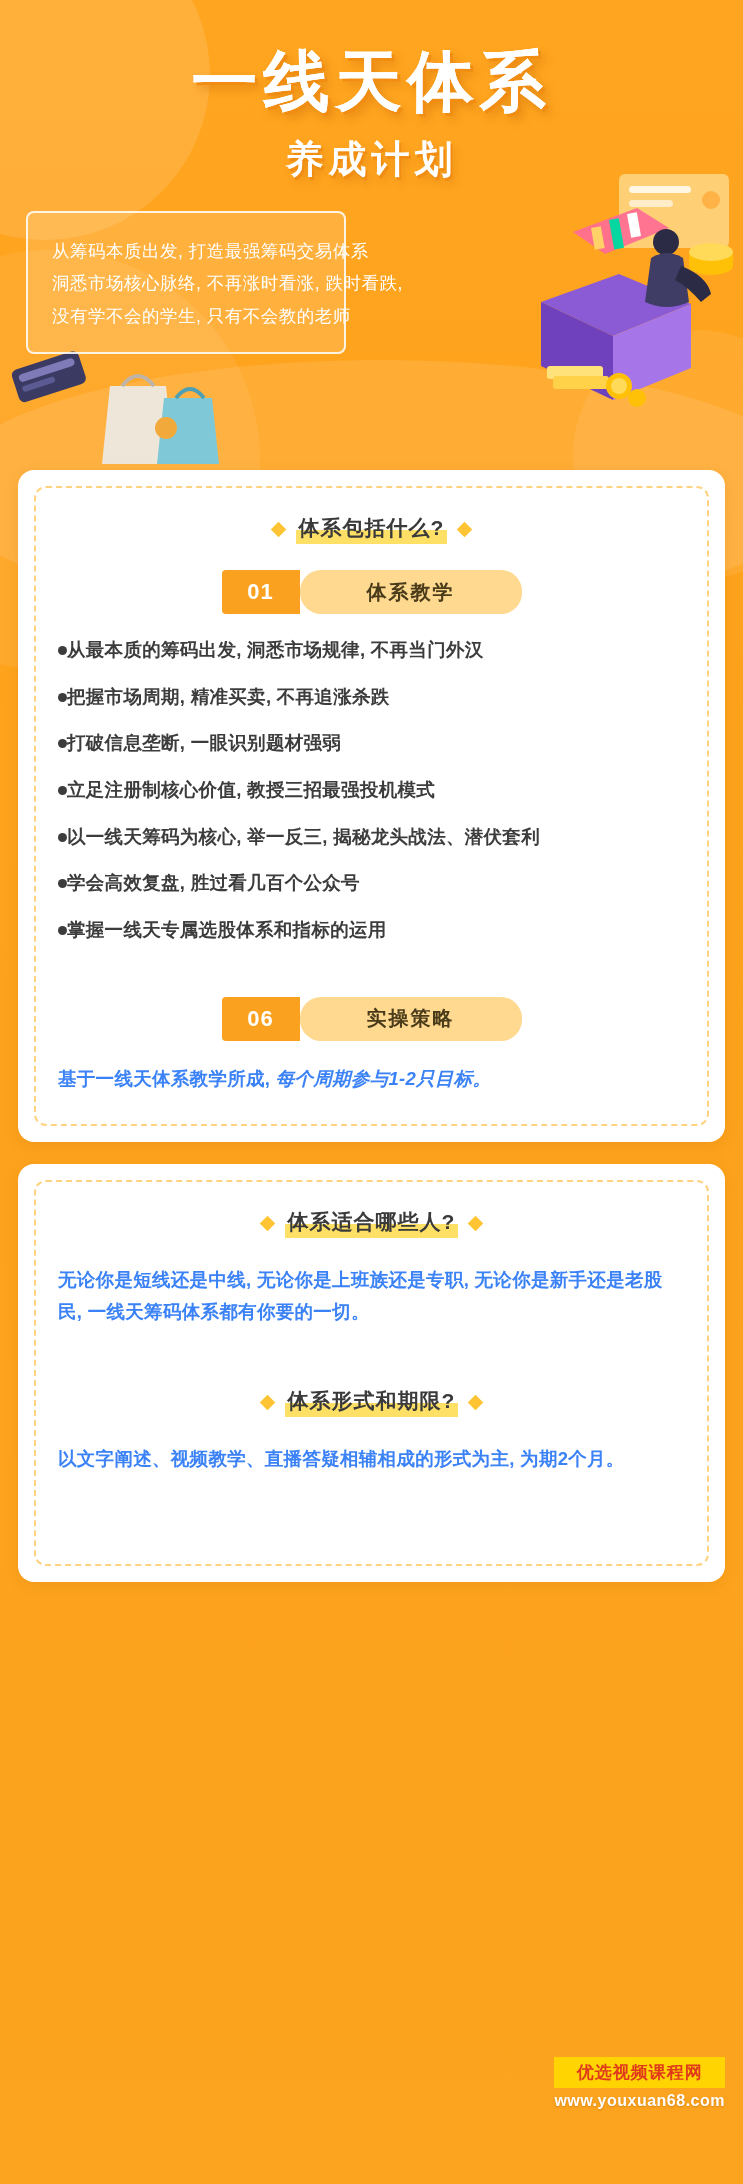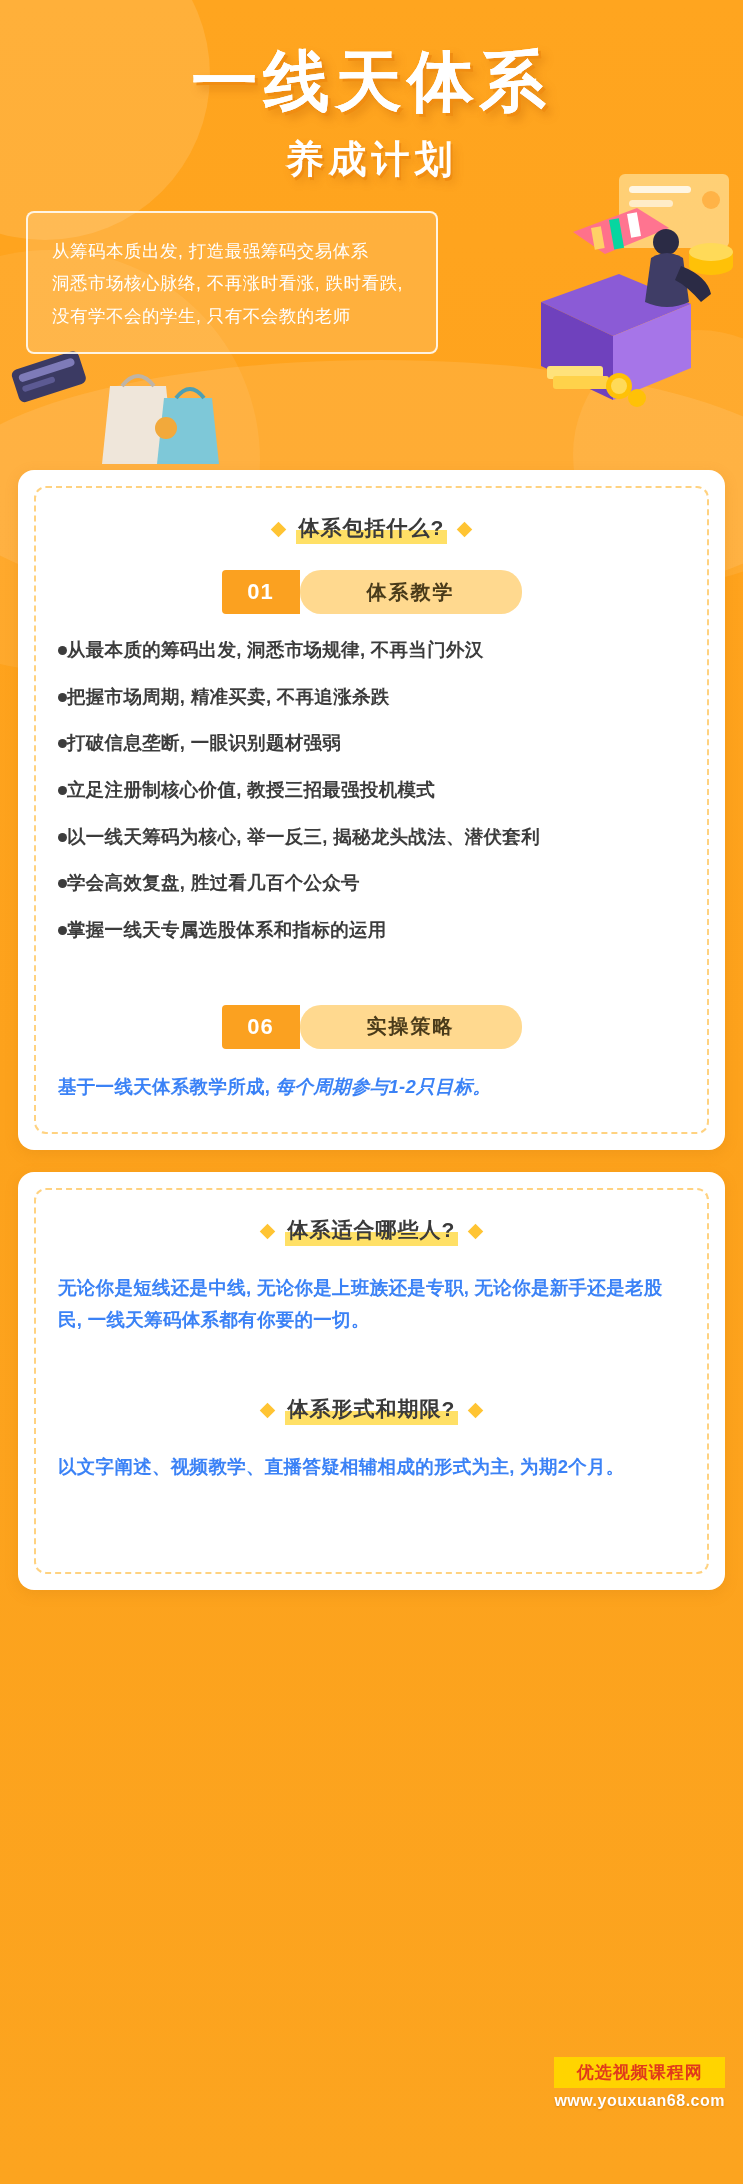--- a/index.html
+++ b/index.html
@@ -64,21 +64,21 @@
     text-shadow: 2px 3px 0 #f08d12, 4px 6px 8px rgba(180,90,0,0.3);
   }
 
   .lead-box {
     position: relative;
     margin: 26px 26px 0 26px;
     border: 2px solid rgba(255,255,255,0.85);
     border-radius: 8px;
     background: rgba(255,255,255,0.14);
     padding: 22px 24px 20px 24px;
-    width: 412px;
+    width: 320px;
     z-index: 4;
   }
   .lead-box p {
     color: #ffffff;
     font-size: 17.5px;
     line-height: 1.85;
     font-weight: 500;
     letter-spacing: 0.5px;
     white-space: nowrap;
   }
@@ -132,21 +132,21 @@
     color: #3a3a3a;
     background: linear-gradient(to top, #ffe066 48%, transparent 48%);
     padding: 0 3px 2px 3px;
     letter-spacing: 1px;
   }
 
   
   .num-bar {
     display: flex;
     align-items: stretch;
-    margin: 12px auto 22px auto;
+    margin: 4px auto 22px auto;
     width: 300px;
     height: 44px;
     border-radius: 4px;
     overflow: hidden;
   }
   .num-bar .num {
     width: 78px;
     background: #fba120;
     color: #ffffff;
     font-size: 22px;

